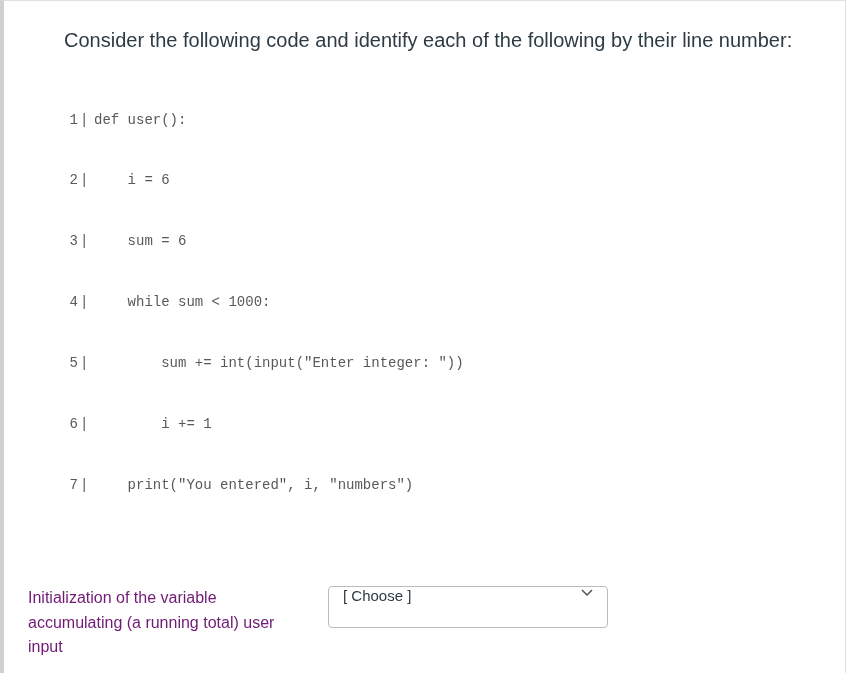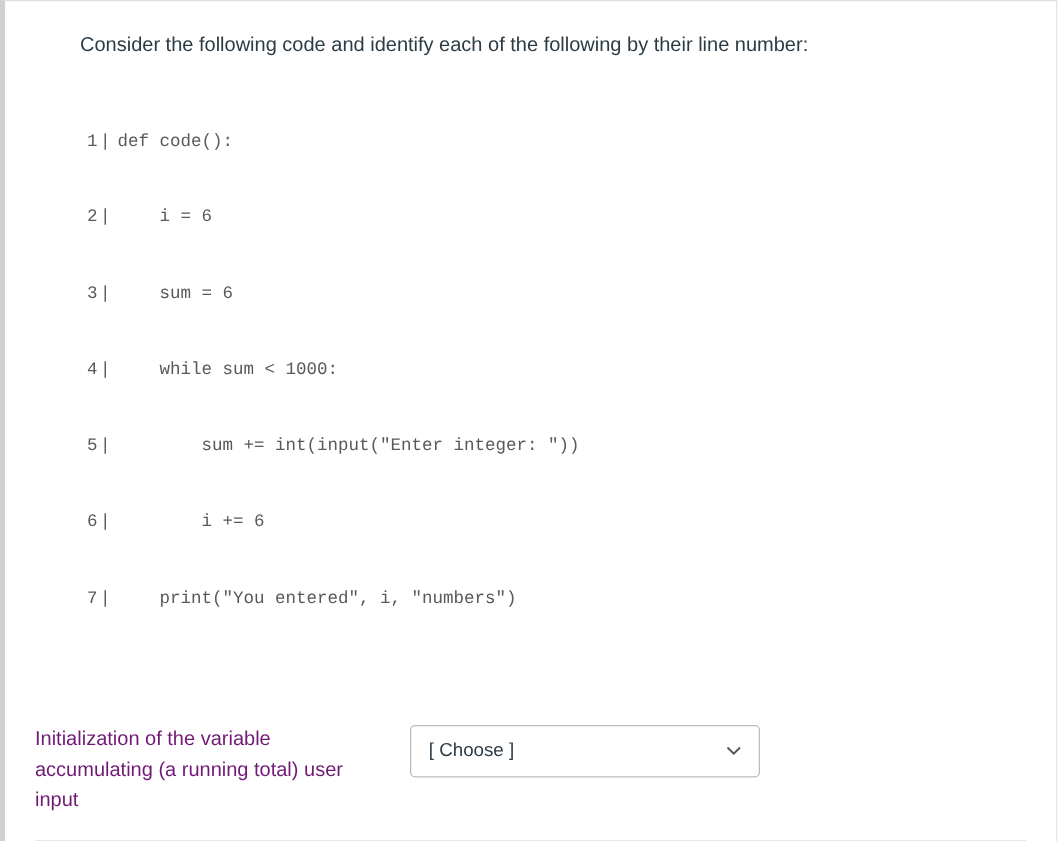--- a/index.html
+++ b/index.html
@@ -17,21 +17,21 @@
     .question-container {
       border: 1px solid #e0e0e0;
       border-left: 4px solid #d0d0d0;
       padding: 0;
     }
     .question-header {
       padding: 24px 24px 20px 60px;
       border-bottom: 0;
     }
     .question-text {
-      font-size: 16px;
+      font-size: 20px;
       line-height: 1.5;
       color: #2d3b45;
       margin-bottom: 14px;
     }
     .code-block {
       font-family: "Courier New", Courier, monospace;
       font-size: 14px;
       line-height: 1.45;
       color: #595959;
       white-space: pre;
@@ -70,21 +70,21 @@
       font-size: 16px;
       line-height: 1.55;
       color: #701a75;
       padding-right: 20px;
     }
     .match-select {
       flex: 0 0 280px;
     }
     .select-box {
       display: flex;
-      align-items: center;
+      align-items: flex-start;
       justify-content: space-between;
       width: 100%;
       height: 42px;
       border: 1px solid #bbb;
       border-radius: 4px;
       padding: 0 14px;
       background: #fff;
       cursor: pointer;
       font-size: 15px;
       color: #2d3b45;
@@ -107,36 +107,36 @@
 </head>
 <body>
 
 <div class="question-container">
 
   <div class="question-header">
     <p class="question-text">Consider the following code and identify each of the following by their line number:</p>
 
     <div class="code-block">
       <div class="code-line">
-        <span class="line-num">1</span><span class="line-sep">|</span><span class="line-content">def code():</span>
+        <span class="line-num">1</span><span class="line-sep">|</span><span class="line-content">def user():</span>
       </div>
       <div class="code-line">
         <span class="line-num">2</span><span class="line-sep">|</span><span class="line-content">    i = 6</span>
       </div>
       <div class="code-line">
         <span class="line-num">3</span><span class="line-sep">|</span><span class="line-content">    sum = 6</span>
       </div>
       <div class="code-line">
         <span class="line-num">4</span><span class="line-sep">|</span><span class="line-content">    while sum &lt; 1000:</span>
       </div>
       <div class="code-line">
         <span class="line-num">5</span><span class="line-sep">|</span><span class="line-content">        sum += int(input("Enter integer: "))</span>
       </div>
       <div class="code-line">
-        <span class="line-num">6</span><span class="line-sep">|</span><span class="line-content">        i += 6</span>
+        <span class="line-num">6</span><span class="line-sep">|</span><span class="line-content">        i += 1</span>
       </div>
       <div class="code-line">
         <span class="line-num">7</span><span class="line-sep">|</span><span class="line-content">    print("You entered", i, "numbers")</span>
       </div>
     </div>
   </div>
 
   <div class="matching-section">
 
     <div class="match-row">

